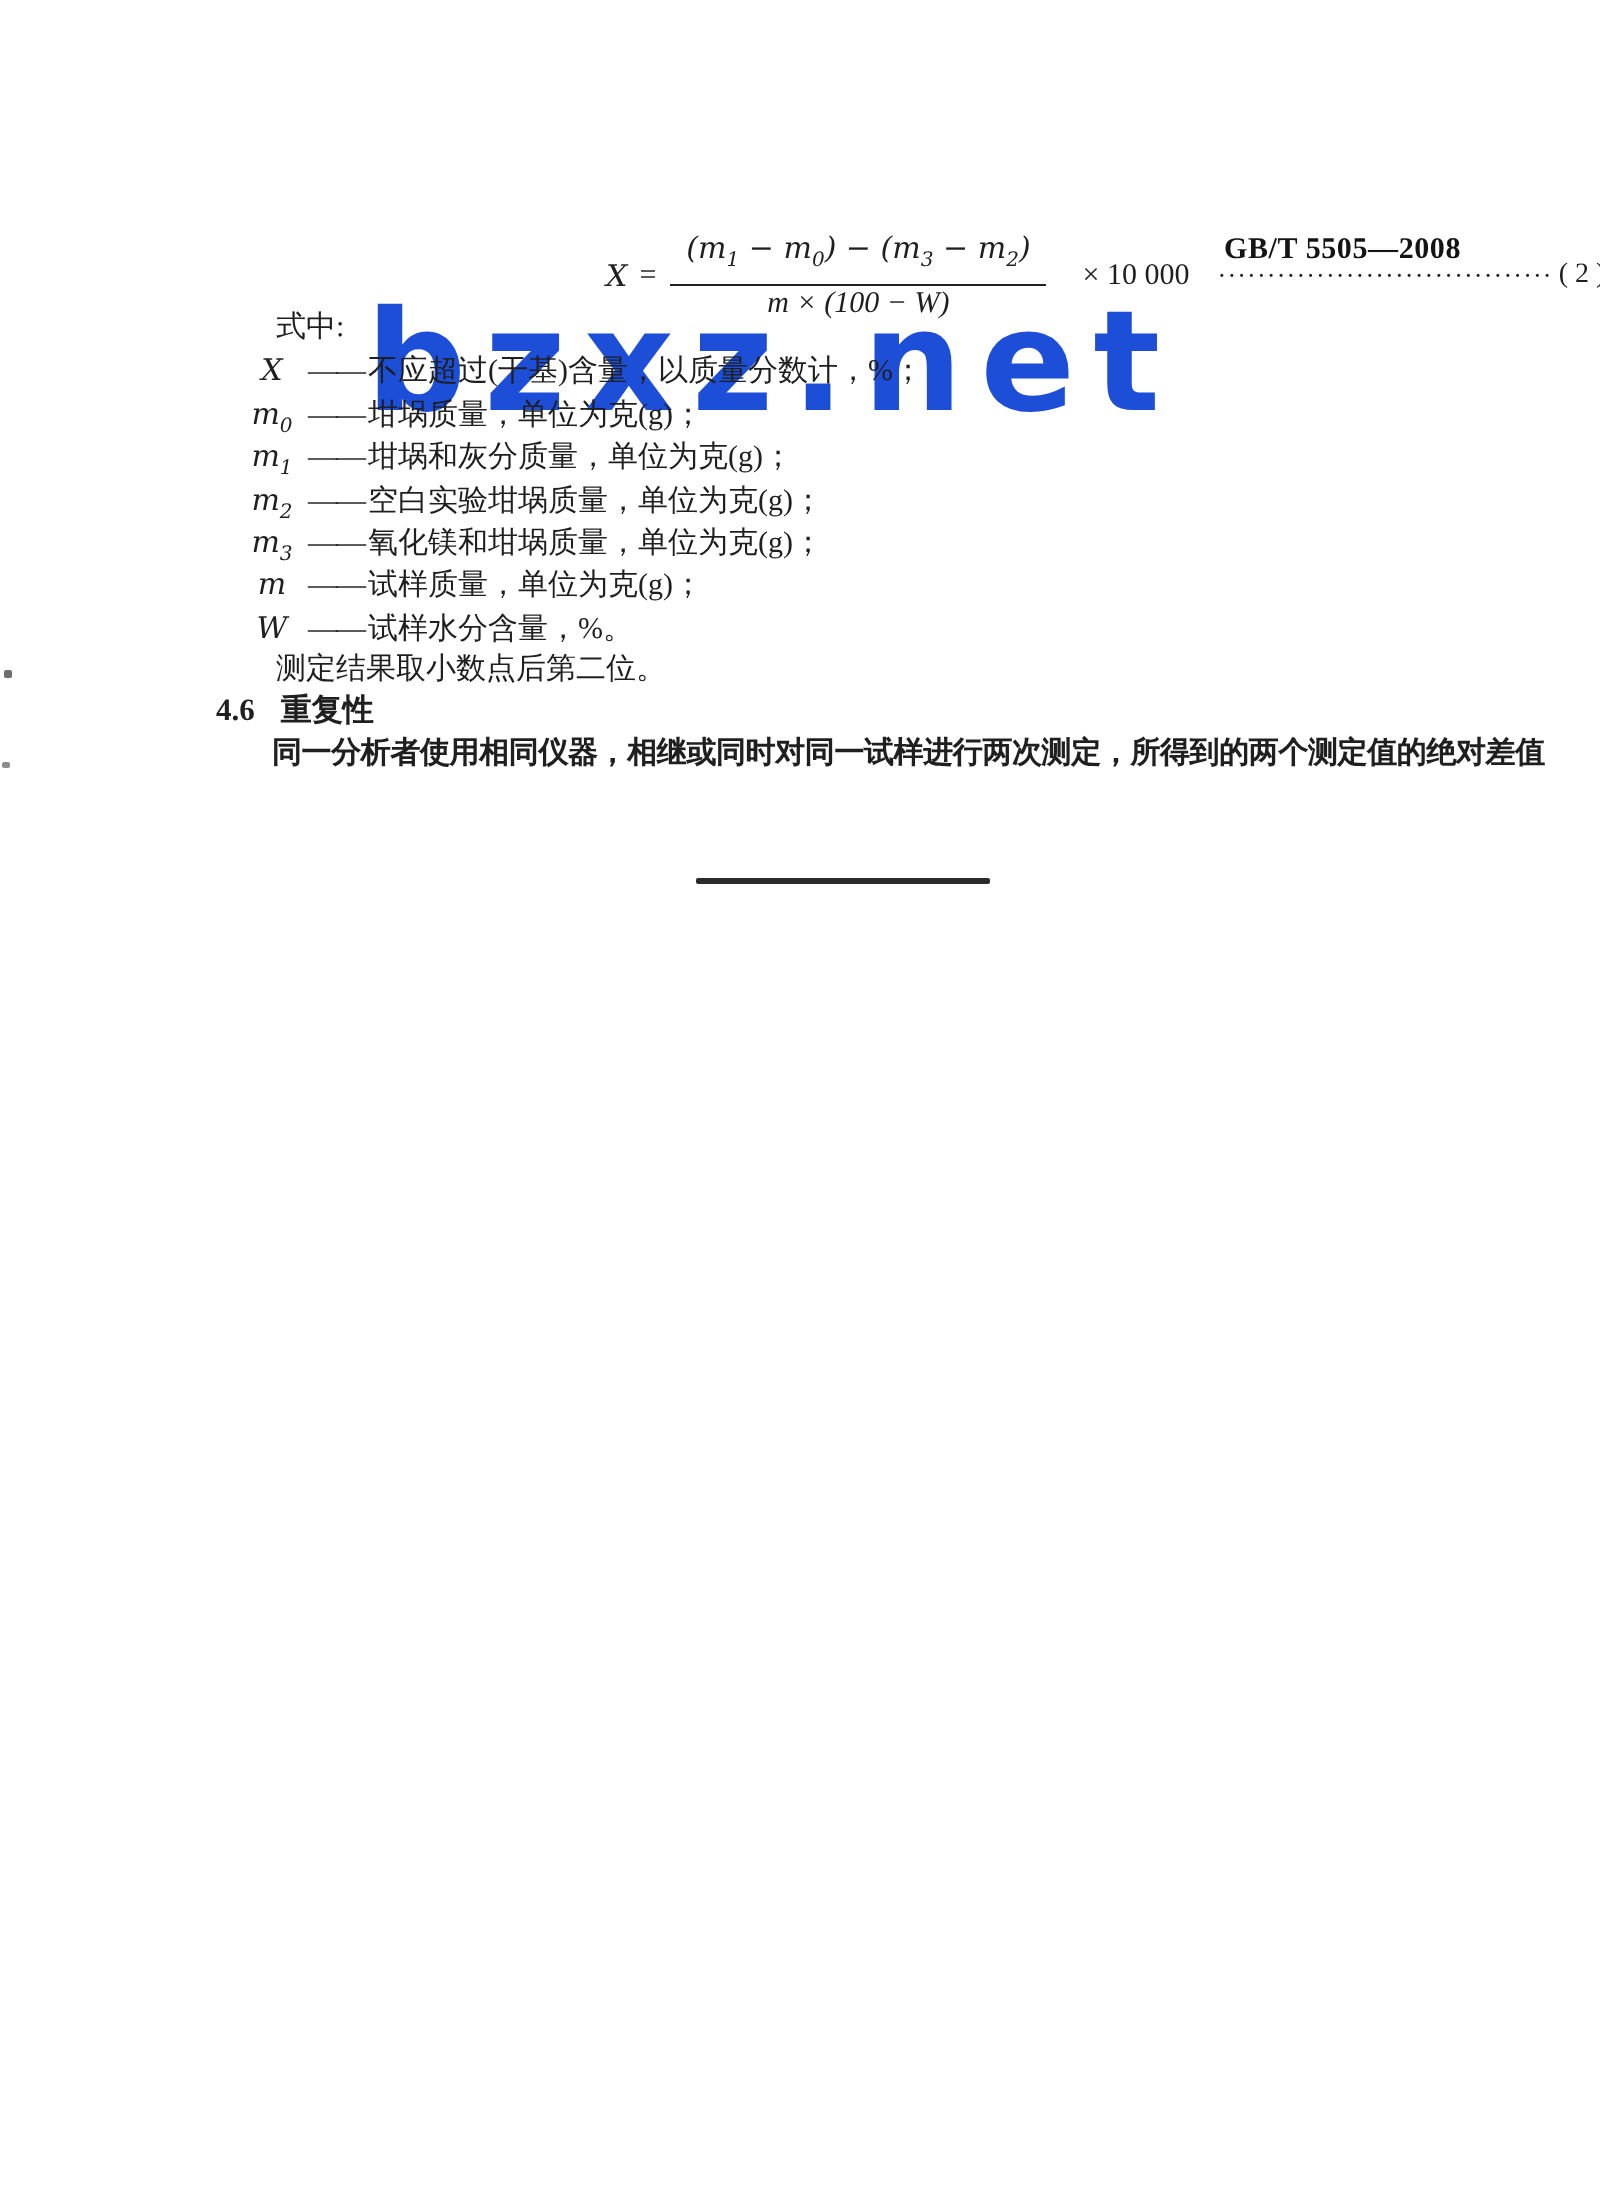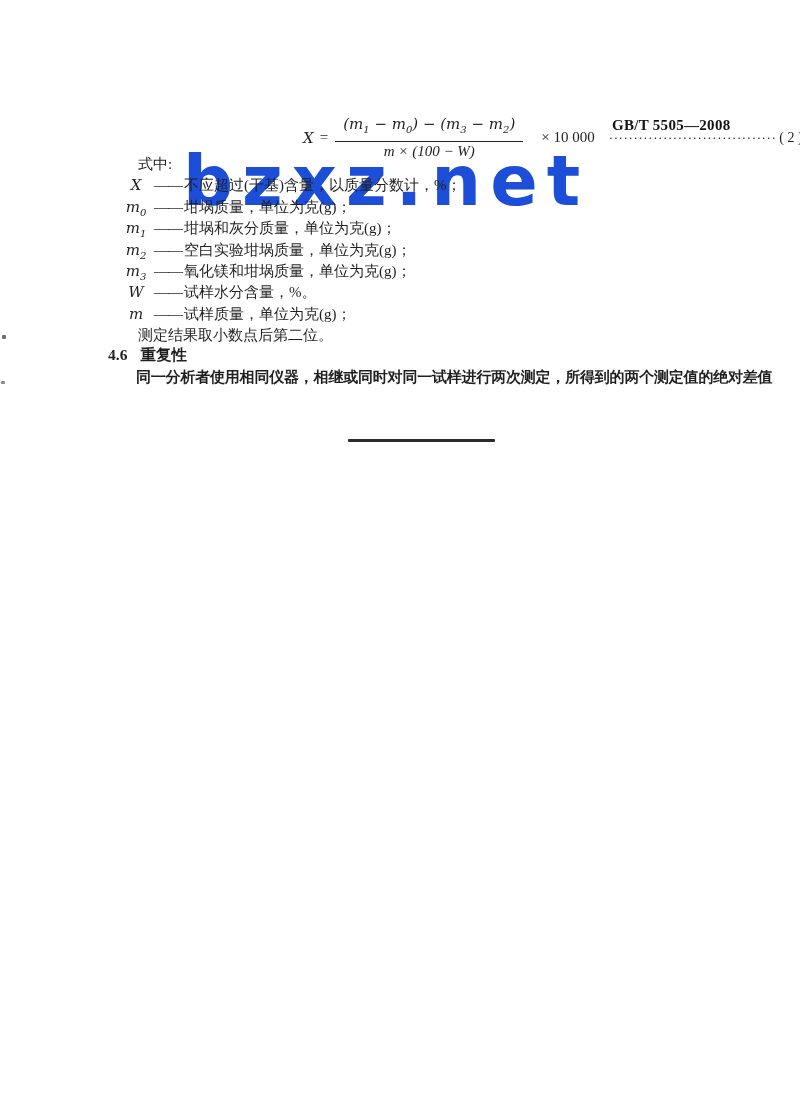--- a/index.html
+++ b/index.html
@@ -144,24 +144,24 @@
     <div class="def-line">
       <span class="sym"><span>m</span><sub>1</sub></span><span class="dash">——</span><span class="def-text">坩埚和灰分质量，单位为克(g)；</span>
     </div>
     <div class="def-line">
       <span class="sym"><span>m</span><sub>2</sub></span><span class="dash">——</span><span class="def-text">空白实验坩埚质量，单位为克(g)；</span>
     </div>
     <div class="def-line">
       <span class="sym"><span>m</span><sub>3</sub></span><span class="dash">——</span><span class="def-text">氧化镁和坩埚质量，单位为克(g)；</span>
     </div>
     <div class="def-line">
-      <span class="sym"><span>W</span><sub></sub></span><span class="dash">——</span><span class="def-text">试样水分含量，%。</span>
+      <span class="sym"><span>m</span><sub></sub></span><span class="dash">——</span><span class="def-text">试样质量，单位为克(g)；</span>
     </div>
     <div class="def-line">
-      <span class="sym"><span>m</span><sub></sub></span><span class="dash">——</span><span class="def-text">试样质量，单位为克(g)；</span>
+      <span class="sym"><span>W</span><sub></sub></span><span class="dash">——</span><span class="def-text">试样水分含量，%。</span>
     </div>
 
     <div class="note-line">测定结果取小数点后第二位。</div>
   </div>
 
   <div class="section-heading">
     <span class="section-number">4.6</span><span>重复性</span>
   </div>
 
   <div class="paragraph">

